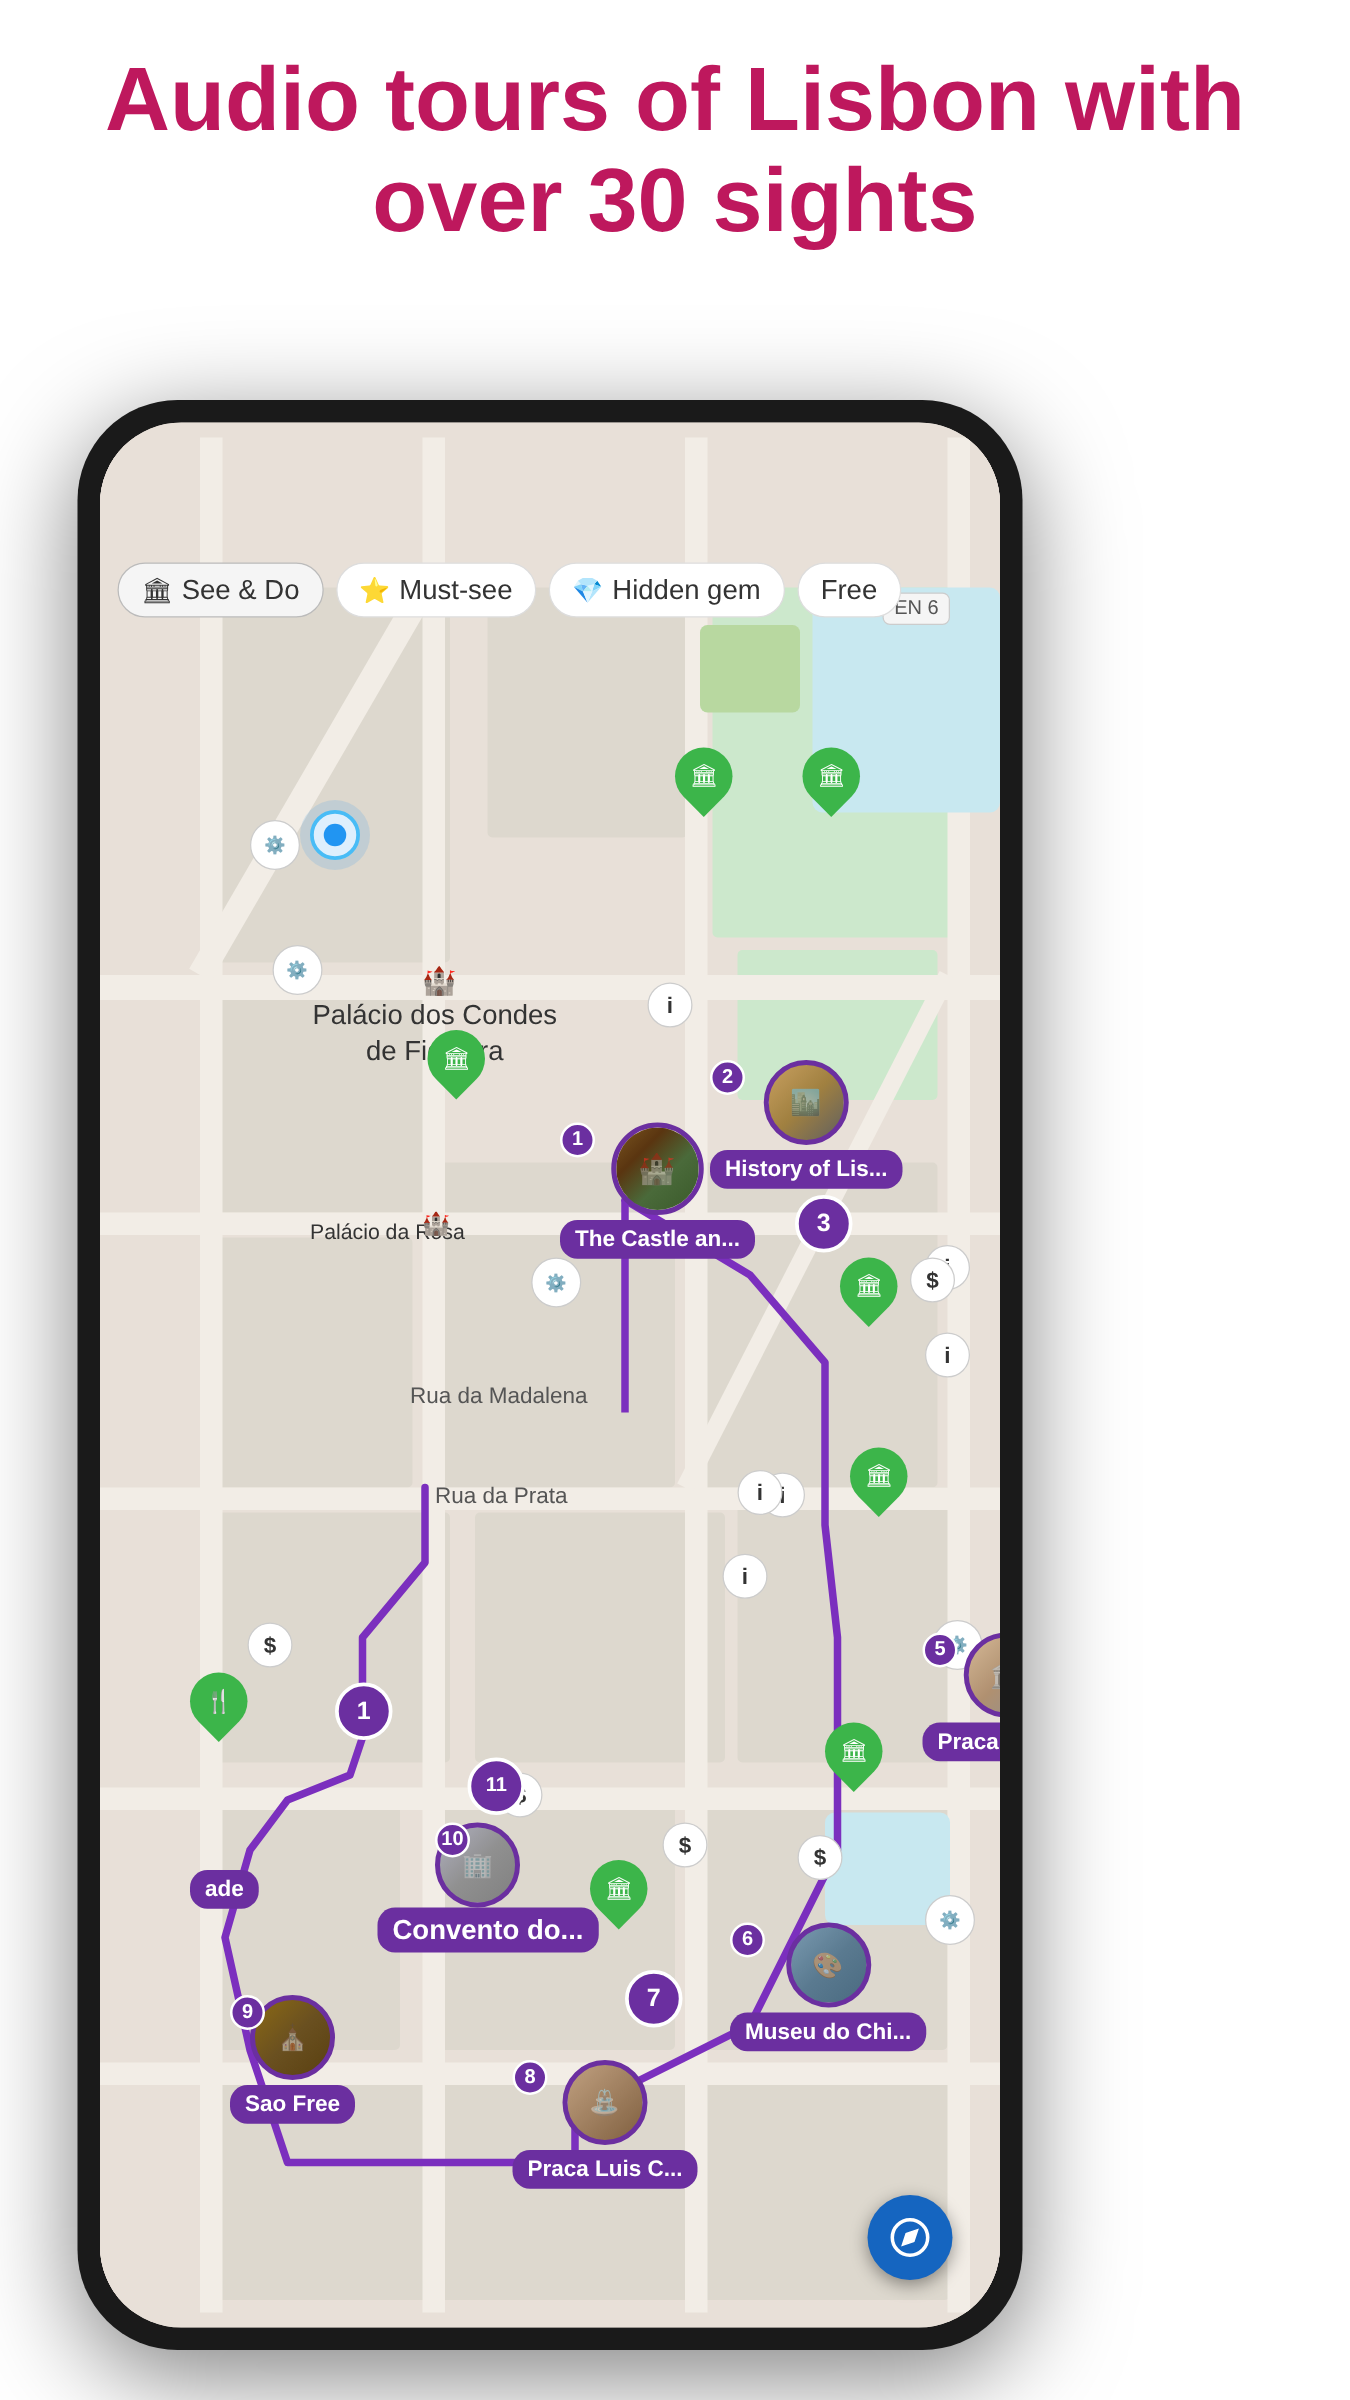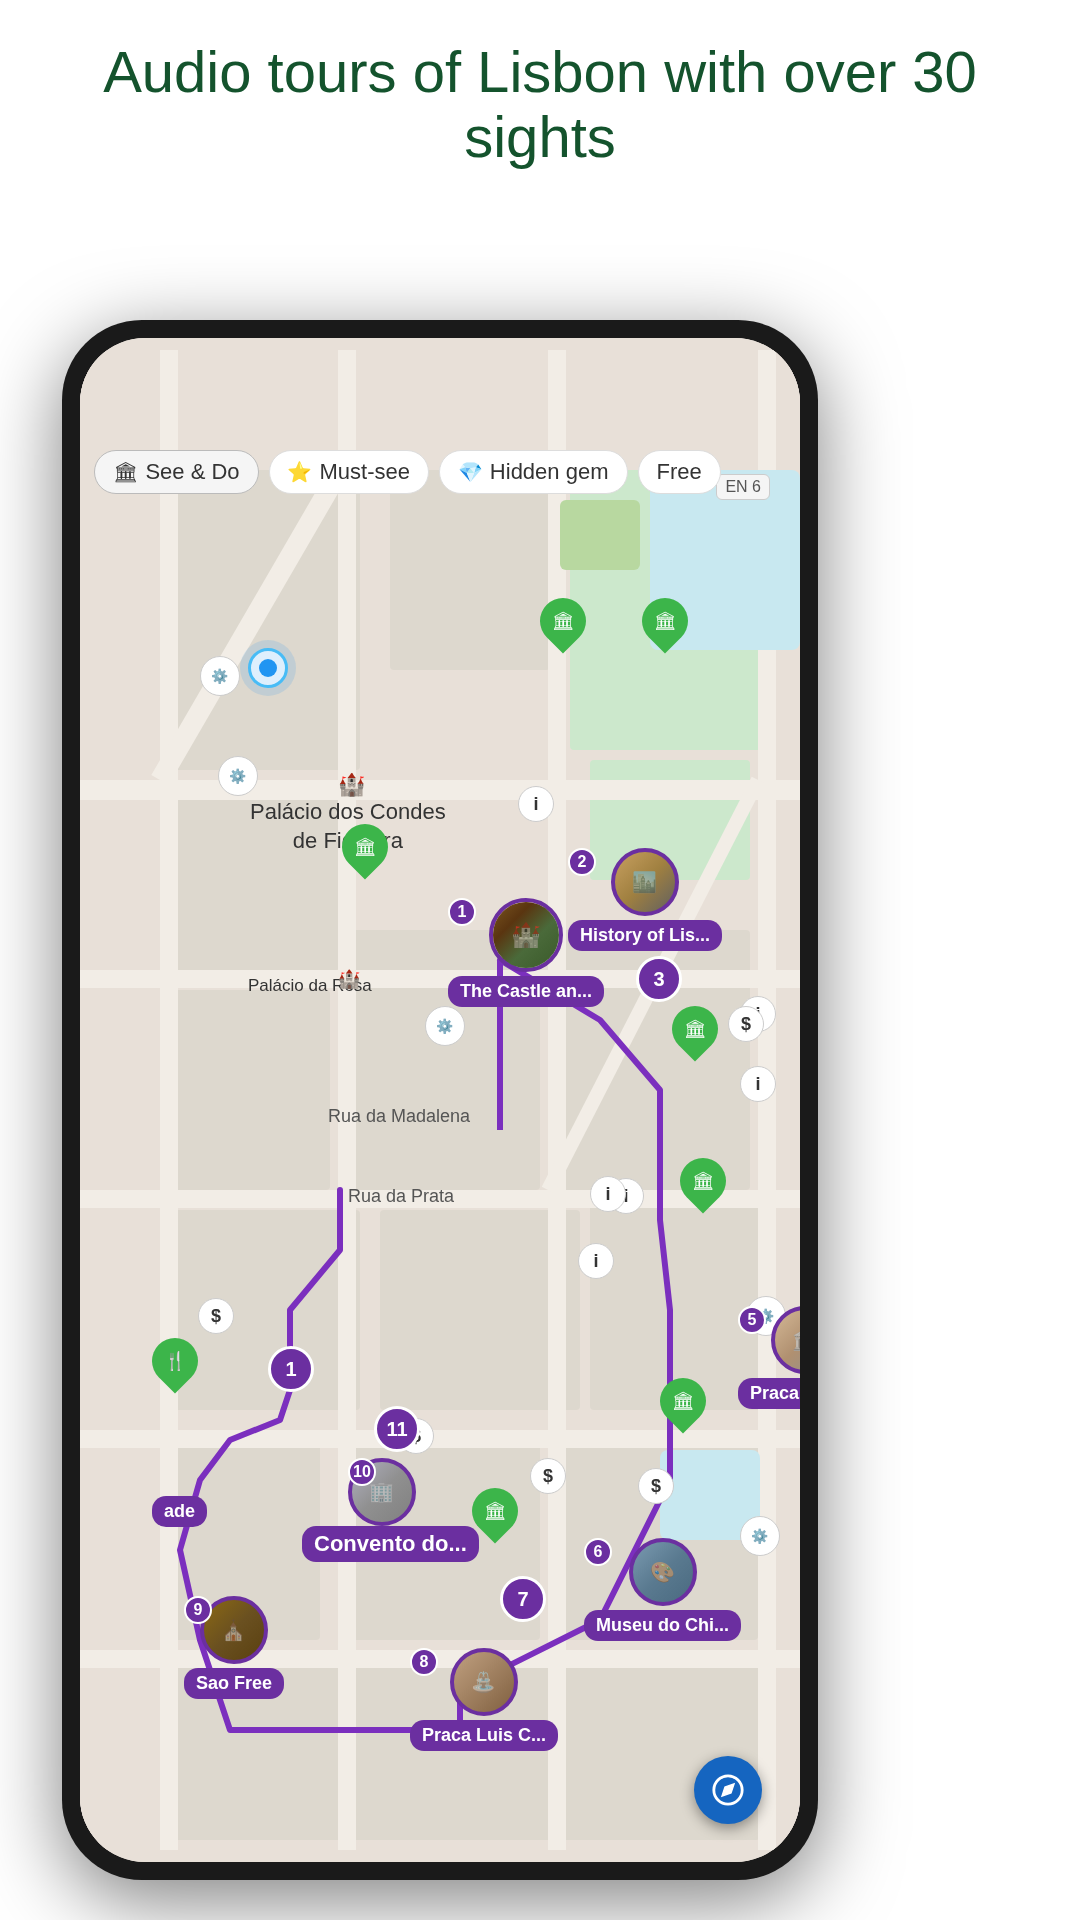--- a/index.html
+++ b/index.html
@@ -228,21 +228,21 @@
 
     
     .castle-photo {
       background: linear-gradient(135deg, #8B6914 0%, #5a4010 40%, #4a7a4a 70%, #3a6a3a 100%);
     }
   </style>
 </head>
 <body>
 
 <div style="text-align:center; padding: 40px 60px 30px; background:white;">
-  <h1 style="color:#14532d; font-size:58px; font-weight:400; line-height:1.12;">Audio tours of Lisbon with over 30 sights</h1>
+  <h1 style="color:#be185d; font-size:72px; font-weight:700; line-height:1.12;">Audio tours of Lisbon with over 30 sights</h1>
 </div>
 
 <div class="phone-frame">
   <div class="phone-screen">
 
     <div class="map-area">
 
       <svg class="map-svg" viewBox="0 0 720 1500" xmlns="http://www.w3.org/2000/svg">
 
         <rect width="720" height="1500" fill="#e8e0d8"></rect>
@@ -283,21 +283,21 @@
         <rect x="580" y="1100" width="100" height="90" fill="#c8e8f0" rx="8"></rect>
 
         <rect x="480" y="150" width="80" height="70" fill="#b8d8a0" rx="6"></rect>
 
         <polyline points="420,610 520,670 580,740 580,800 580,870 590,960 590,1060 590,1130 520,1270 380,1340 380,1380 260,1380 150,1380 120,1290 100,1200 120,1130 150,1090 200,1070 210,1040 210,960 260,900 260,840" fill="none" stroke="#7b2fbe" stroke-width="6" stroke-linejoin="round" stroke-linecap="round"></polyline>
 
         <polyline points="420,610 420,700 420,780" fill="none" stroke="#7b2fbe" stroke-width="6" stroke-linejoin="round"></polyline>
 
       </svg>
 
-      <div class="en-badge" style="top:136px; right:30px;">EN 6</div>
+      <div class="en-badge" style="top:136px; right:40px;">EN 6</div>
 
 
       <div class="filter-tabs">
         <div class="filter-tab active">
           <span class="tab-icon">🏛</span>
           <span>See &amp; Do</span>
         </div>
         <div class="filter-tab">
           <span class="tab-icon">⭐</span>
           <span>Must-see</span>
@@ -441,21 +441,21 @@
         <div style="position:absolute; top:0; left:0; width:28px; height:28px; background:#6b2fa0; border-radius:50%; display:flex; align-items:center; justify-content:center; color:white; font-weight:700; font-size:16px; border:2px solid white;">9</div>
         <div class="pin-label-purple">Sao Free</div>
       </div>
 
       <div style="position:absolute; top:1120px; left:268px; z-index:8; display:flex; flex-direction:column; align-items:center;">
         <div style="width:68px; height:68px; border-radius:50%; border:4px solid #6b2fa0; overflow:hidden; background:linear-gradient(135deg,#b0b0c0 0%,#909090 50%,#808080 100%); display:flex; align-items:center; justify-content:center; color:rgba(255,255,255,0.5); font-size:20px;">🏢</div>
         <div style="position:absolute; top:0; left:0; width:28px; height:28px; background:#6b2fa0; border-radius:50%; display:flex; align-items:center; justify-content:center; color:white; font-weight:700; font-size:16px; border:2px solid white;">10</div>
       </div>
 
       <div style="position:absolute; top:1068px; left:294px; z-index:8;">
-        <div style="width:46px; height:46px; background:#6b2fa0; border-radius:50%; border:3px solid white; display:flex; align-items:center; justify-content:center; color:white; font-weight:700; font-size:20px;">11</div>
+        <div style="width:46px; height:46px; background:#6b2fa0; border-radius:50%; border:3px solid white; display:flex; align-items:center; justify-content:center; color:white; font-weight:700; font-size:16px;">11</div>
       </div>
 
       <div style="position:absolute; top:1008px; left:188px; z-index:8;">
         <div style="width:46px; height:46px; background:#6b2fa0; border-radius:50%; border:3px solid white; display:flex; align-items:center; justify-content:center; color:white; font-weight:700; font-size:20px;">1</div>
       </div>
 
       <div style="position:absolute; top:1188px; left:222px; z-index:8; background:#6b2fa0; color:white; font-size:22px; font-weight:600; padding:5px 12px; border-radius:14px;">Convento do...</div>
 
       <div style="position:absolute; top:1158px; left:72px; z-index:8; background:#6b2fa0; color:white; font-size:18px; font-weight:600; padding:5px 12px; border-radius:14px;">ade</div>
 

